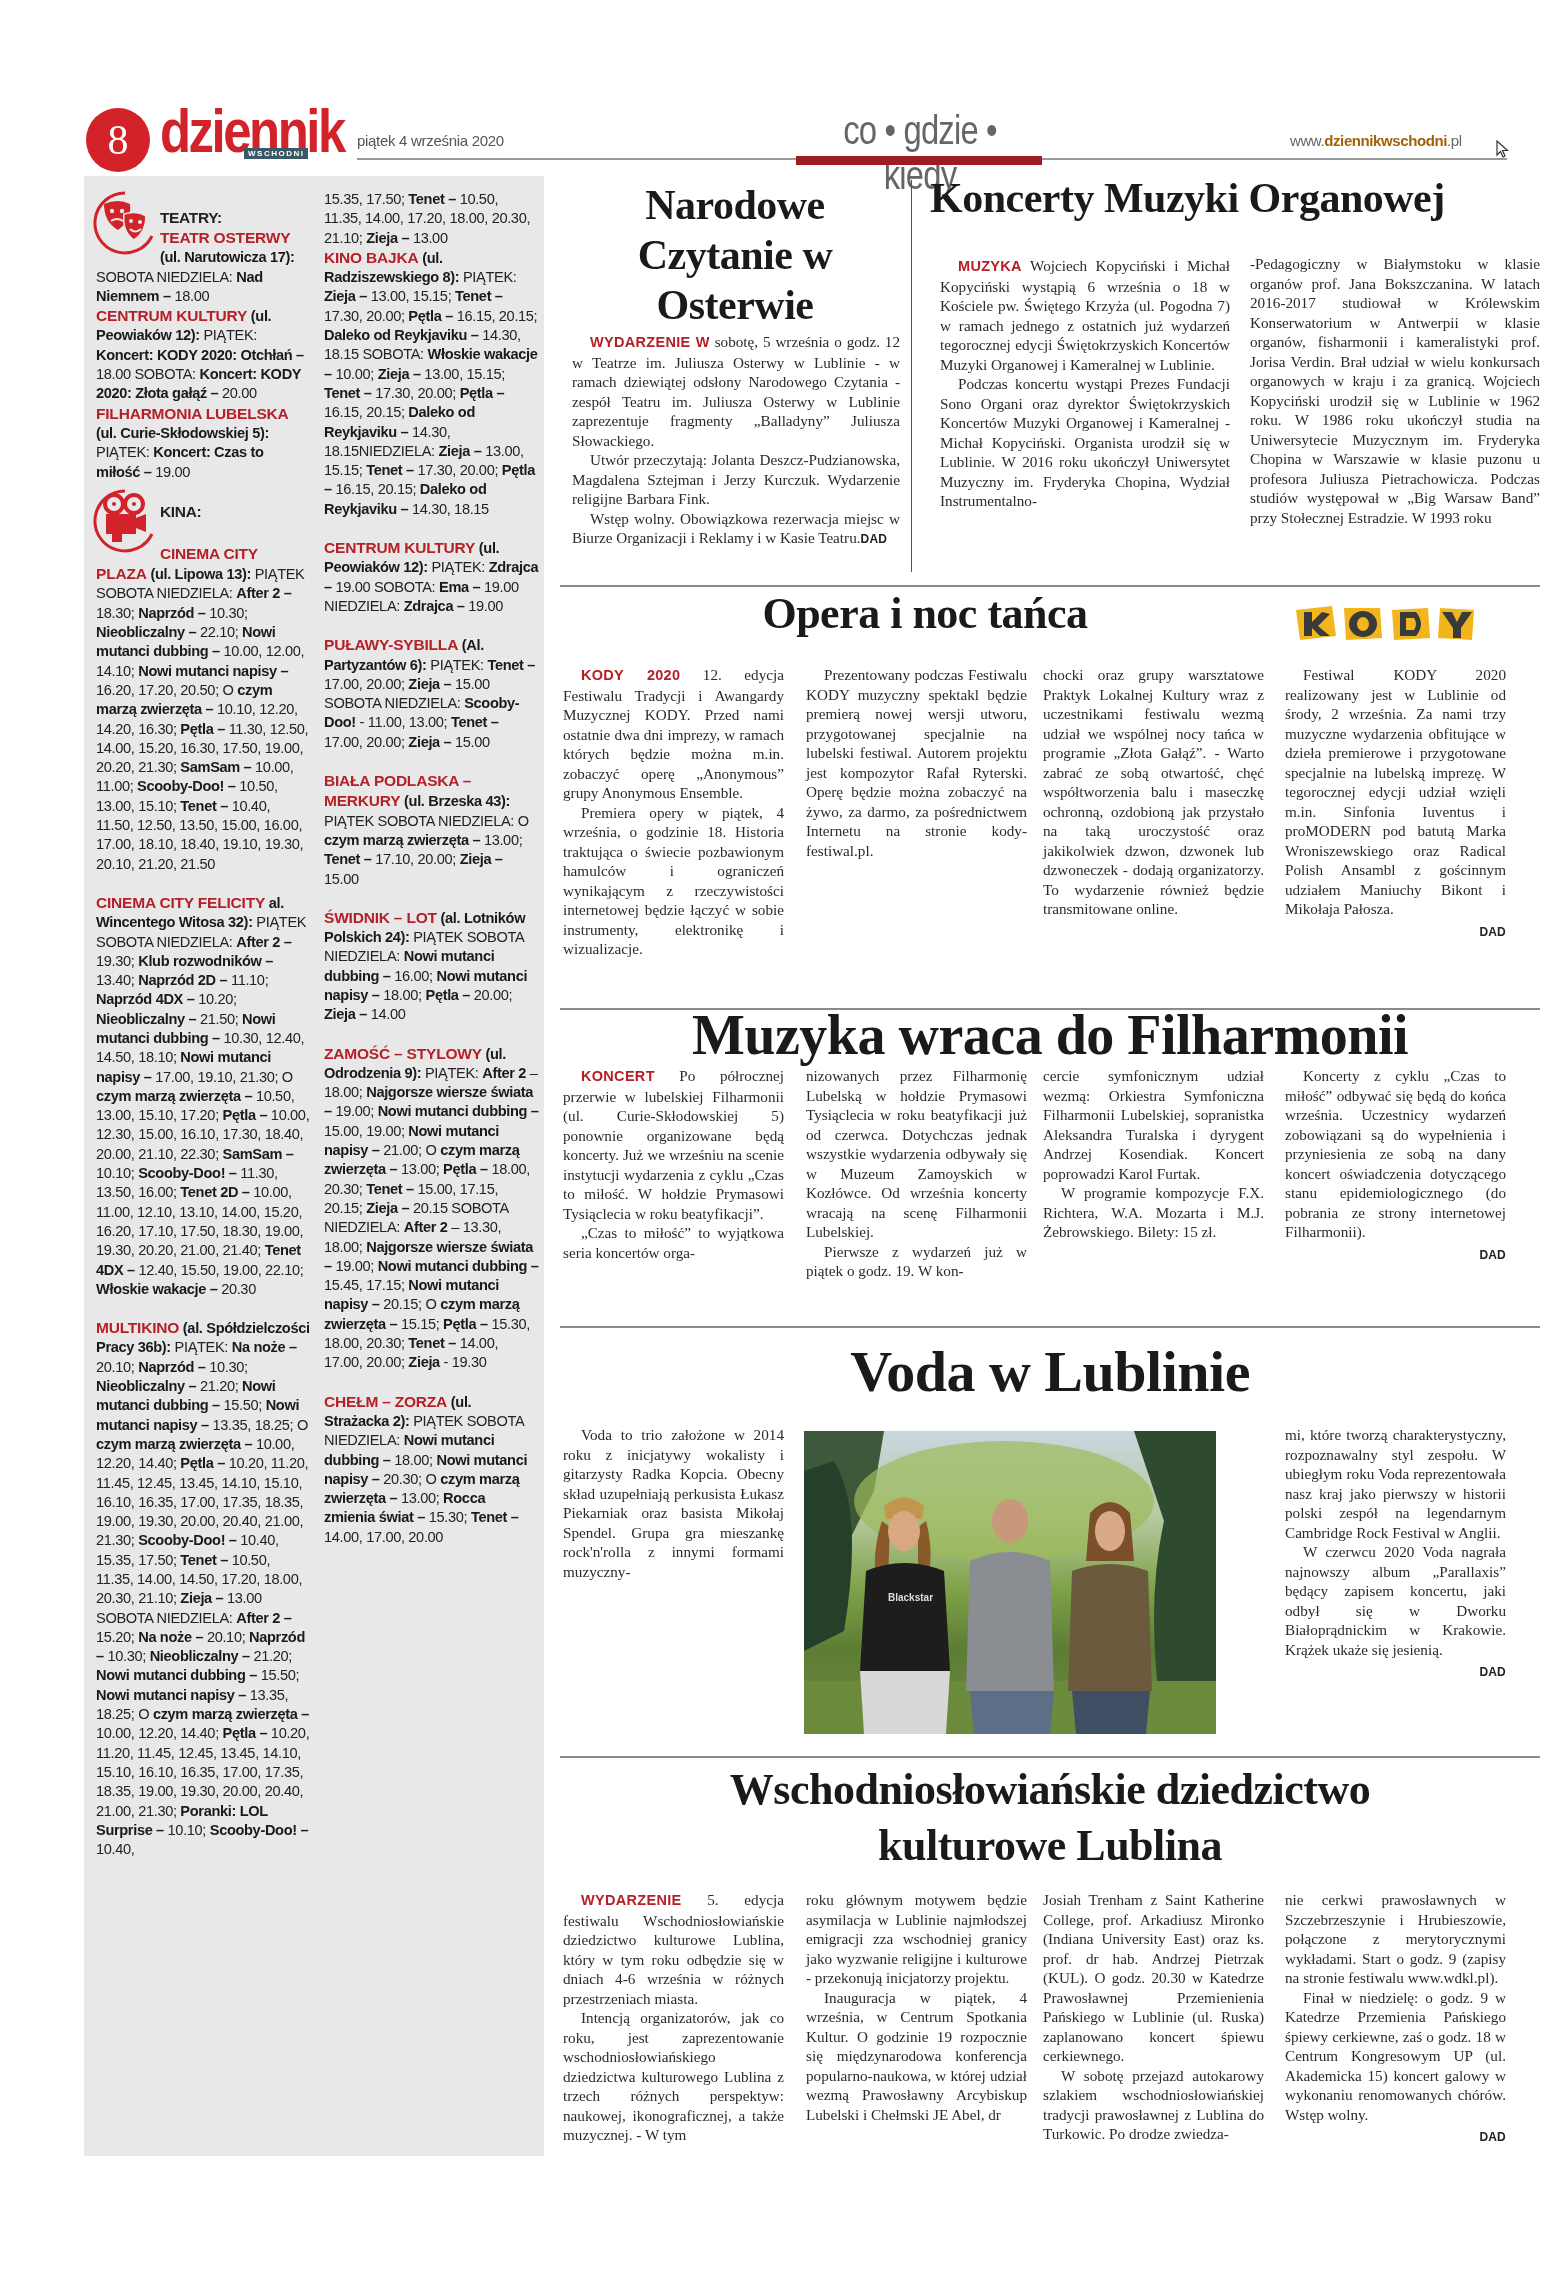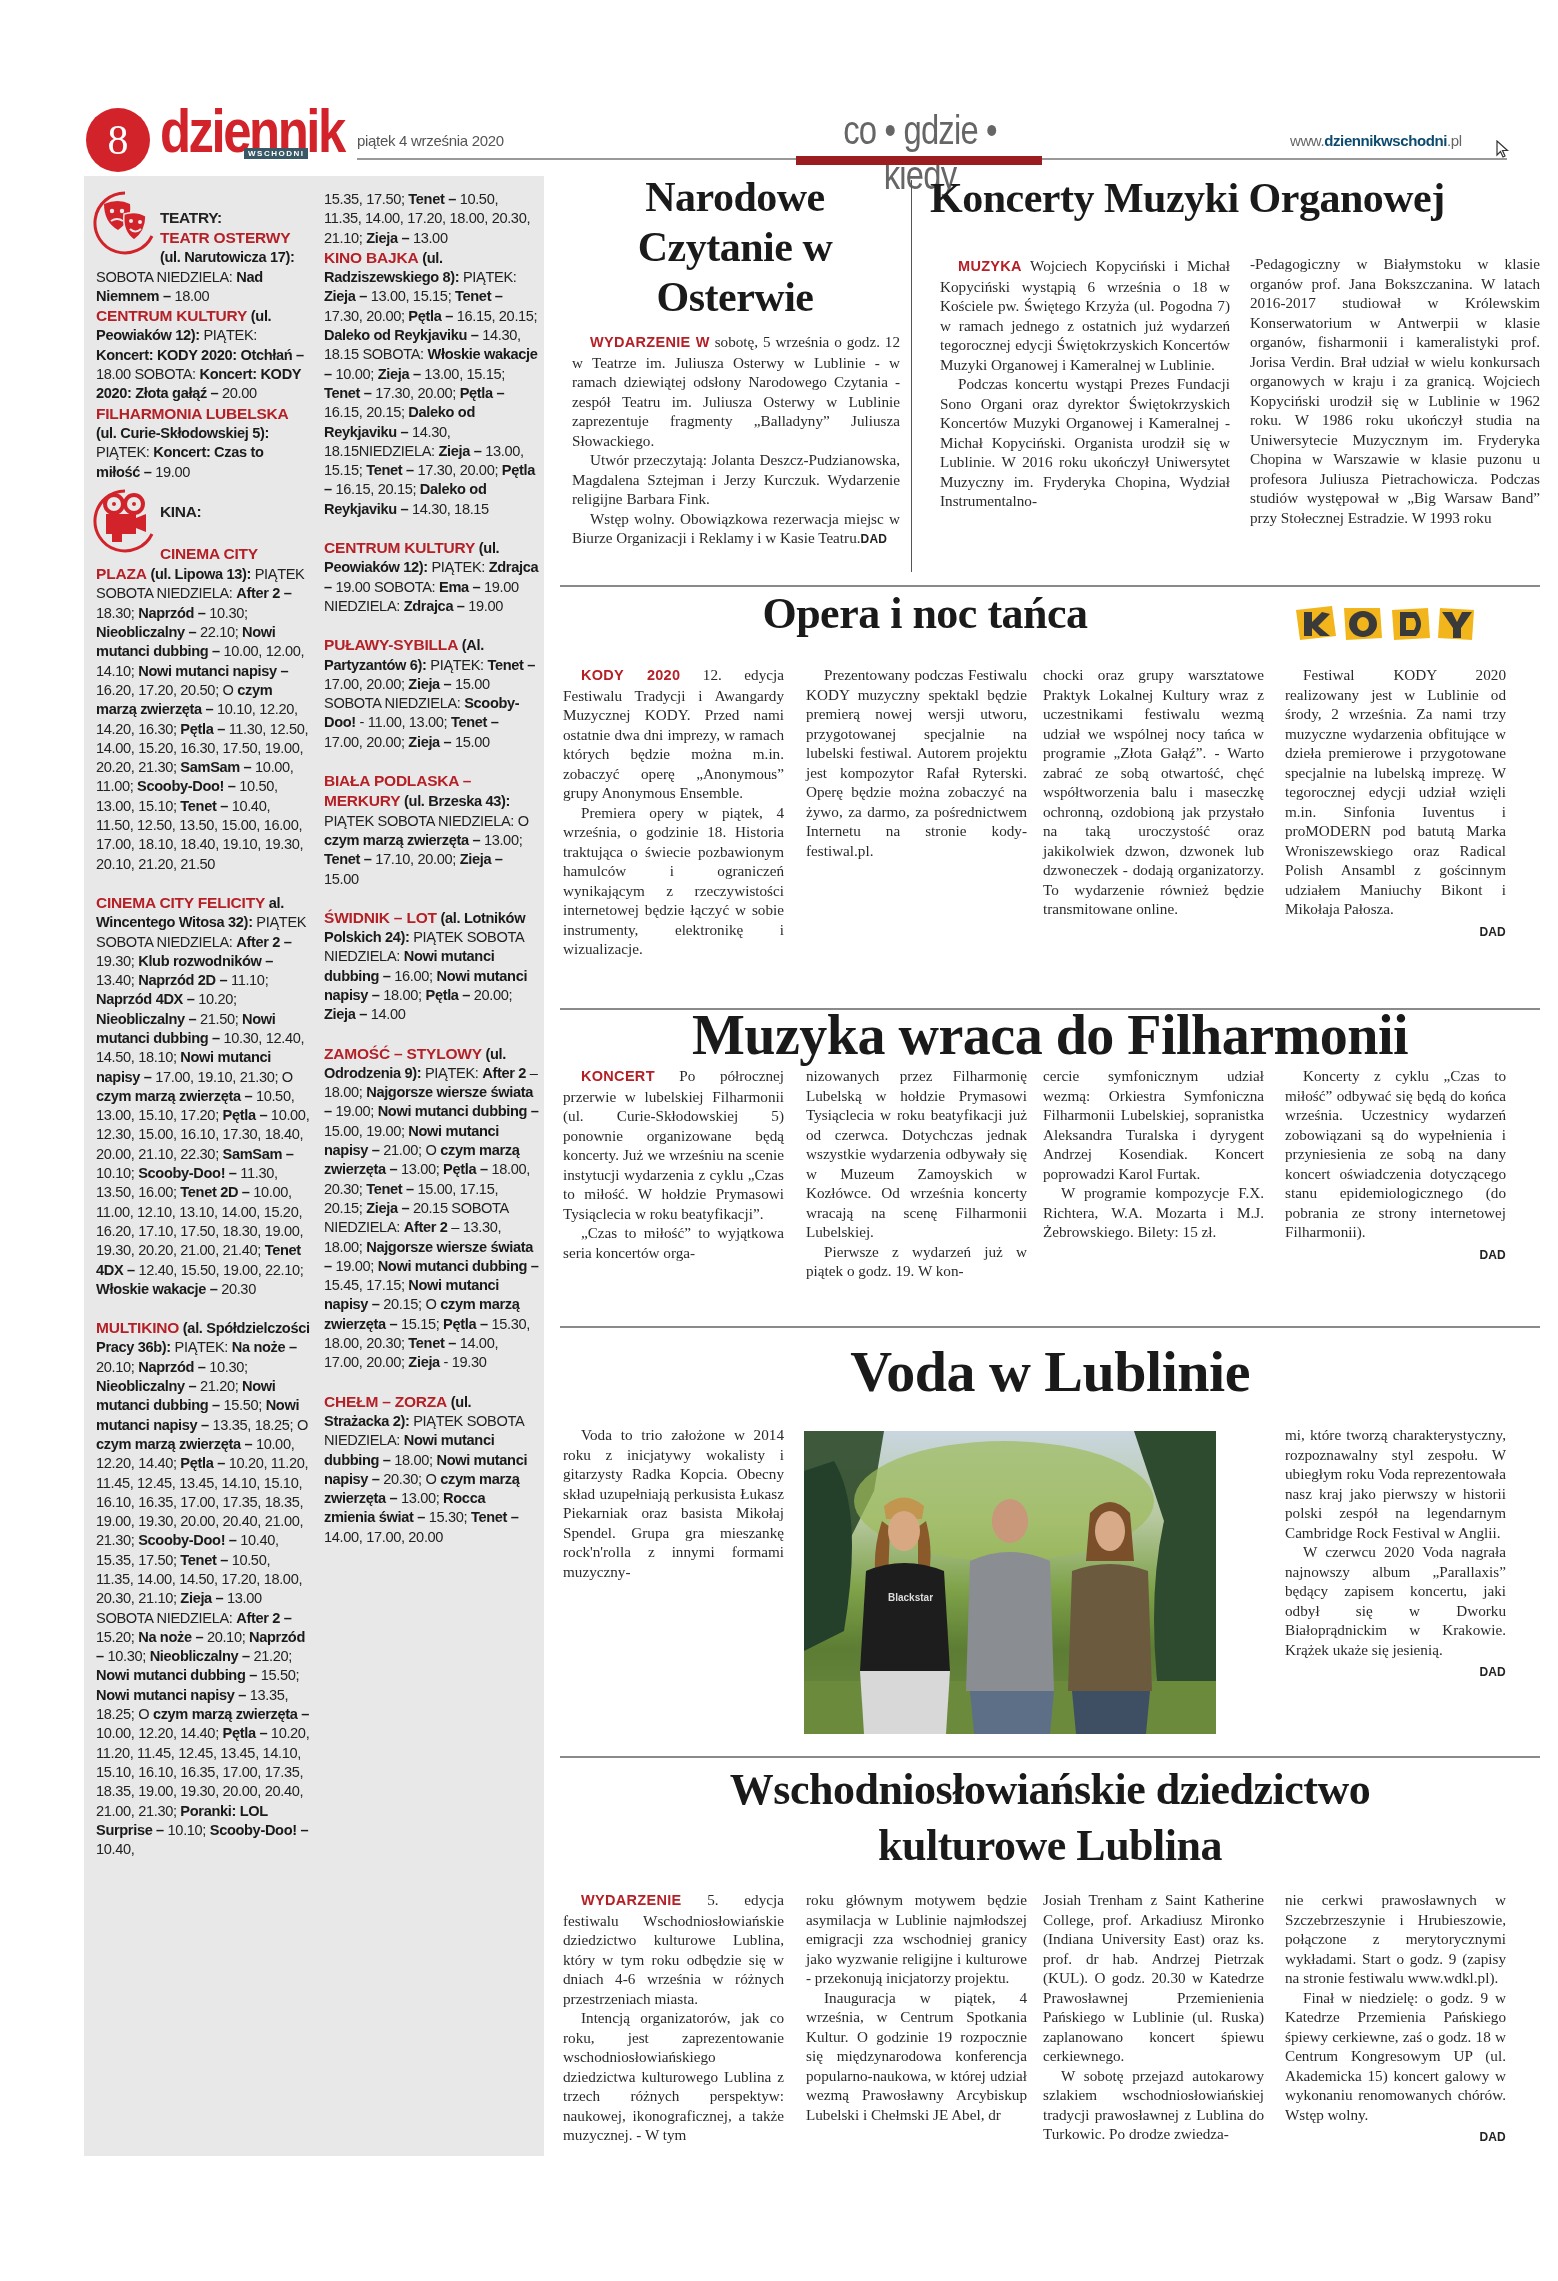--- a/index.html
+++ b/index.html
@@ -20,21 +20,21 @@
     padding: 1px 4px; }
   .header-date { position: absolute; left: 357px; top: 32px; font-family: "Liberation Sans", sans-serif;
     font-size: 15px; color: #555; letter-spacing: -0.3px; }
   .header-rule { position: absolute; left: 357px; top: 58px; width: 1150px; height: 2px; background: #999; }
   .section-title { position: absolute; left: 795px; top: 8px; width: 250px; text-align: center;
     font-family: "Liberation Sans", sans-serif; font-size: 40px; color: #666; font-weight: normal; letter-spacing: -1px;
     transform: scaleX(0.82); transform-origin: center top; }
   .section-bar { position: absolute; left: 796px; top: 56px; width: 246px; height: 9px; background: #9b1c21; }
   .site-url { position: absolute; left: 1290px; top: 32px; font-family: "Liberation Sans", sans-serif;
     font-size: 15px; color: #666; letter-spacing: -0.4px; }
-  .site-url b { color: #0c4a6e; }
+  .site-url b { color: #a16207; }
   .cursor-icon { position: absolute; left: 1496px; top: 40px; width: 14px; height: 18px; }
 
   
   .sidebar { position: absolute; left: 84px; top: 176px; width: 460px; height: 1980px; background: #e8e8e8; }
   .sb-col { position: absolute; top: 14px; width: 215px; font-family: "Liberation Sans", sans-serif;
     font-size: 14.6px; line-height: 19.3px; color: #222; letter-spacing: -0.35px; }
   .sb-col.c1 { left: 12px; }
   .sb-col.c2 { left: 240px; }
   .sb-col b { font-weight: bold; color: #1a1a1a; }
   .sb-col .v { font-weight: bold; color: #b51f26; font-size: 15.5px; letter-spacing: -0.2px; }
@@ -52,21 +52,21 @@
     text-align: justify; hyphens: manual; }
   .body-text p { text-indent: 18px; }
   .lead { font-family: "Liberation Sans", sans-serif; font-weight: bold; color: #b51f26; font-size: 14.5px; letter-spacing: 0.3px; }
   .sig { font-family: "Liberation Sans", sans-serif; font-weight: bold; font-size: 12px; color: #222; letter-spacing: 0.2px; }
   .sig.right { display: block; text-align: right; margin-top: 4px; }
   .col { position: absolute; }
   .rule-h { position: absolute; height: 2px; background: #8a8a8a; }
   .rule-v { position: absolute; width: 1px; background: #555; }
 
   
-  .art-narodowe .headline { position: absolute; left: 565px; top: 172px; width: 340px; text-align: center;
+  .art-narodowe .headline { position: absolute; left: 565px; top: 180px; width: 340px; text-align: center;
     font-size: 42px; line-height: 50px; }
   .art-narodowe .body-text { position: absolute; left: 572px; top: 332px; width: 328px; }
 
   
   .art-koncerty .headline { position: absolute; left: 930px; top: 174px; width: 610px; font-size: 42px; line-height: 48px; white-space: nowrap; }
   .art-koncerty .c1 { left: 940px; top: 256px; width: 290px; }
   .art-koncerty .c2 { left: 1250px; top: 254px; width: 290px; }
 
   
   .art-opera .headline { position: absolute; left: 560px; top: 586px; width: 730px; text-align: center; font-size: 44px; line-height: 56px; }

